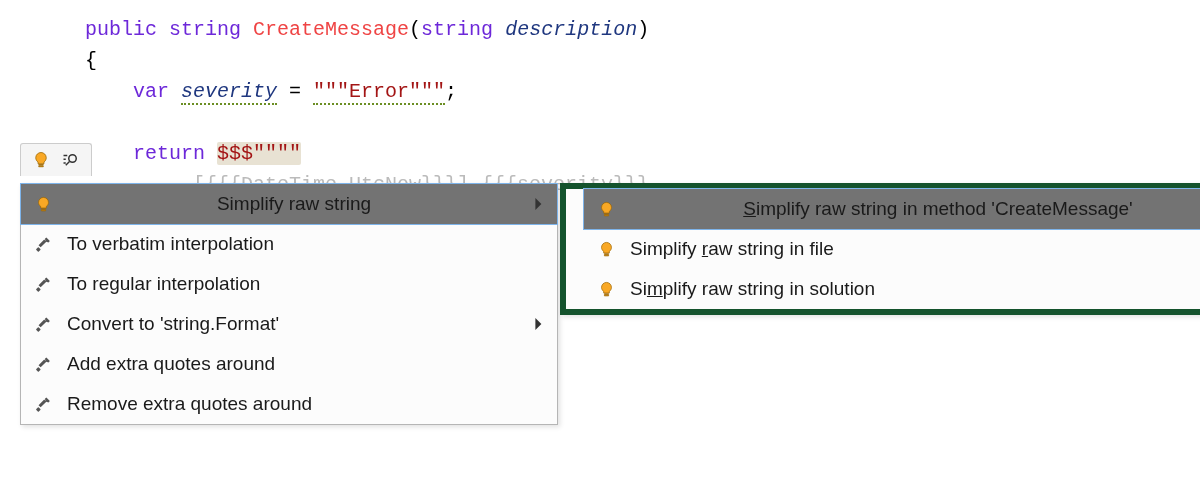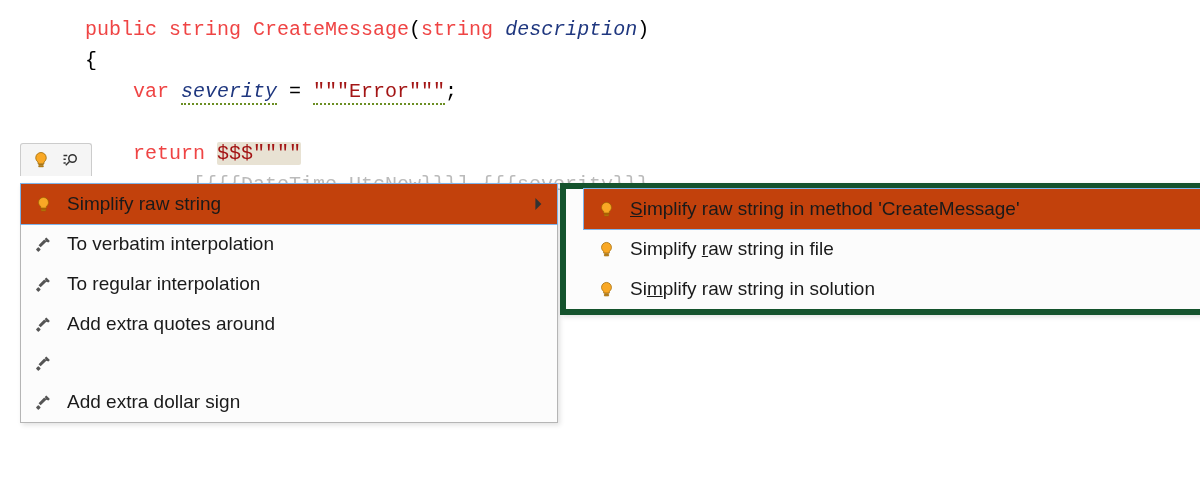--- a/index.html
+++ b/index.html
@@ -14,21 +14,21 @@
     }
     .code-area {
       font-family: Consolas, 'Courier New', monospace;
       font-size: 20px;
       line-height: 1.55;
       white-space: pre;
       padding-left: 85px;
       padding-top: 14px;
       color: #000;
     }
-    .kw { color: #ef4444; }
+    .kw { color: #6d28d9; }
     .method { color: #ef4444; }
     .var-name { color: #1f377f; font-style: italic; }
     .str { color: #a31515; }
     .punct { color: #000; }
     .interp-dollar { color: #a31515; }
     .hint-underline {
       border-bottom: 2px dotted #6b8e23;
     }
     .highlight-token {
       background: #e8e2d3;
@@ -75,24 +75,25 @@
     .menu-item {
       display: flex;
       align-items: center;
       padding: 9px 10px 9px 12px;
       gap: 14px;
       cursor: pointer;
       font-size: 19px;
       color: #1a1a1a;
     }
     .menu-item.selected {
-      background: #c2410c;
+      background: #737373;
       border: 1px solid #7eb4ea;
       margin: -1px;
       position: relative;
+      text-align: center;
     }
     .menu-item .label { flex: 1; }
     .menu-item .chev {
       margin-left: auto;
       margin-right: 4px;
     }
     .icon-slot {
       width: 20px;
       height: 20px;
       flex: 0 0 20px;
@@ -162,38 +163,44 @@
     </span>
     <span class="label">To regular interpolation</span>
   </div>
   <div class="menu-item">
     <span class="icon-slot">
       <svg width="17" height="17" viewBox="0 0 24 24">
           <path fill="#555" d="M13 5l-8 8 3 3 8-8 3 1 2-2-5-5-2 2 1 3-2-2z"></path>
           <rect x="2" y="17" width="5" height="5" rx="1" fill="#555" transform="rotate(-45 4 19)"></rect>
         </svg>
     </span>
+    <span class="label">Convert to 'string.Format'</span>
+    <span class="chev">
+      <svg width="8" height="12" viewBox="0 0 6 10">
+          <path d="M0 0 L5 5 L0 10 Z" fill="#333"></path>
+        </svg>
+    </span>
+  </div>
+  <div class="menu-item">
+    <span class="icon-slot">
+      <svg width="17" height="17" viewBox="0 0 24 24">
+          <path fill="#555" d="M13 5l-8 8 3 3 8-8 3 1 2-2-5-5-2 2 1 3-2-2z"></path>
+          <rect x="2" y="17" width="5" height="5" rx="1" fill="#555" transform="rotate(-45 4 19)"></rect>
+        </svg>
+    </span>
     <span class="label">Add extra quotes around</span>
   </div>
   <div class="menu-item">
     <span class="icon-slot">
       <svg width="17" height="17" viewBox="0 0 24 24">
           <path fill="#555" d="M13 5l-8 8 3 3 8-8 3 1 2-2-5-5-2 2 1 3-2-2z"></path>
           <rect x="2" y="17" width="5" height="5" rx="1" fill="#555" transform="rotate(-45 4 19)"></rect>
         </svg>
     </span>
-  </div>
-  <div class="menu-item">
-    <span class="icon-slot">
-      <svg width="17" height="17" viewBox="0 0 24 24">
-          <path fill="#555" d="M13 5l-8 8 3 3 8-8 3 1 2-2-5-5-2 2 1 3-2-2z"></path>
-          <rect x="2" y="17" width="5" height="5" rx="1" fill="#555" transform="rotate(-45 4 19)"></rect>
-        </svg>
-    </span>
-    <span class="label">Add extra dollar sign</span>
+    <span class="label">Remove extra quotes around</span>
   </div>
 </div>
 
 <div class="popup-secondary">
   <div class="menu-item selected">
     <span class="icon-slot">
       <svg width="17" height="17" viewBox="0 0 24 24">
           <path fill="#f9a825" stroke="#9a6500" stroke-width="1" d="M9 21h6v-1H9v1zm0-2h6v-1H9v1zm3-17C8.14 2 5 5.14 5 9c0 2.38 1.19 4.47 3 5.74V17h8v-2.26c1.81-1.27 3-3.36 3-5.74 0-3.86-3.14-7-7-7z"></path>
         </svg>
     </span>

